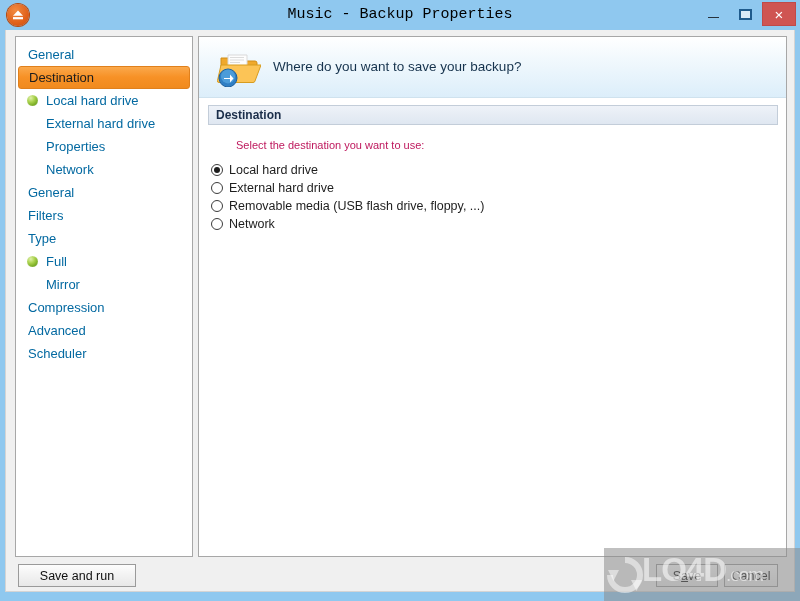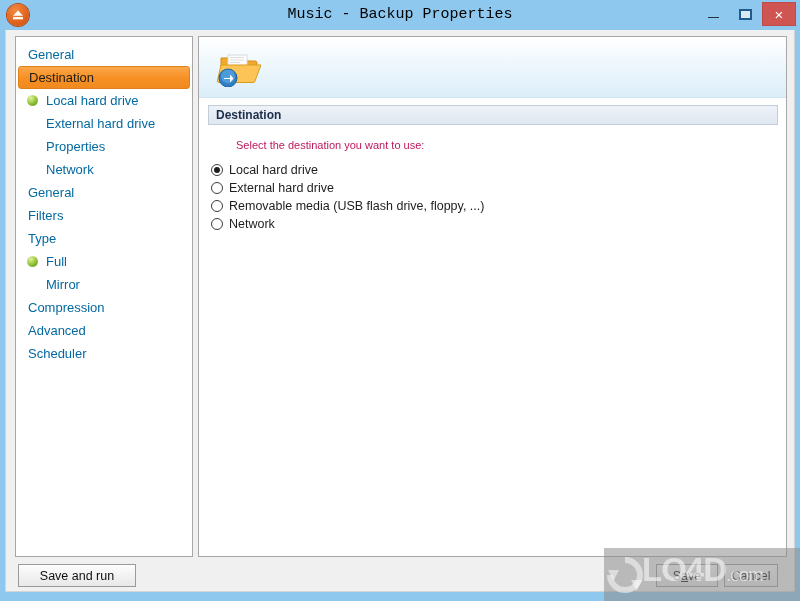--- a/index.html
+++ b/index.html
@@ -323,20 +323,21 @@
       <div id="header-band">
         <svg id="folder-icon" viewBox="0 0 44 38">
           <path d="M4 9 h13 l3 3 h18 a2 2 0 0 1 2 2 v4 H4 Z" fill="#f0a92c" stroke="#d08e18" stroke-width="1"></path>
           <path d="M11 6 h19 v11 H11 Z" fill="#fdfdfd" stroke="#d9d9d9" stroke-width="1"></path>
           <path d="M13 8.5 h14 M13 11 h14 M13 13.5 h10" stroke="#dcdcdc" stroke-width="1"></path>
           <path d="M4 16 h35 l5 0 -6 16 a2 2 0 0 1 -2 1.5 H2 a1.6 1.6 0 0 1 -1.5 -2 Z" fill="#fcc456" stroke="#d79c1f" stroke-width="1"></path>
           <circle cx="11" cy="29" r="9" fill="#2f7fc4" stroke="#1c5f9c" stroke-width="1"></circle>
           <circle cx="11" cy="27.4" r="7" fill="#55a6e0" opacity="0.75"></circle>
           <polygon points="7,29 13,29 13,25.6 16.5,29.6 13,33.4 13,30 7,30" fill="#ffffff"></polygon>
         </svg>
+        <div id="header-question">Where do you want to save your backup?</div>
       </div>
 
       <div id="section-bar">Destination</div>
 
       <div id="prompt-label">Select the destination you want to use:</div>
 
       <div id="radio-group">
           <div class="radio-row" style="top: 124px;">
             <span class="radio checked"></span>
             <span>Local hard drive</span>

